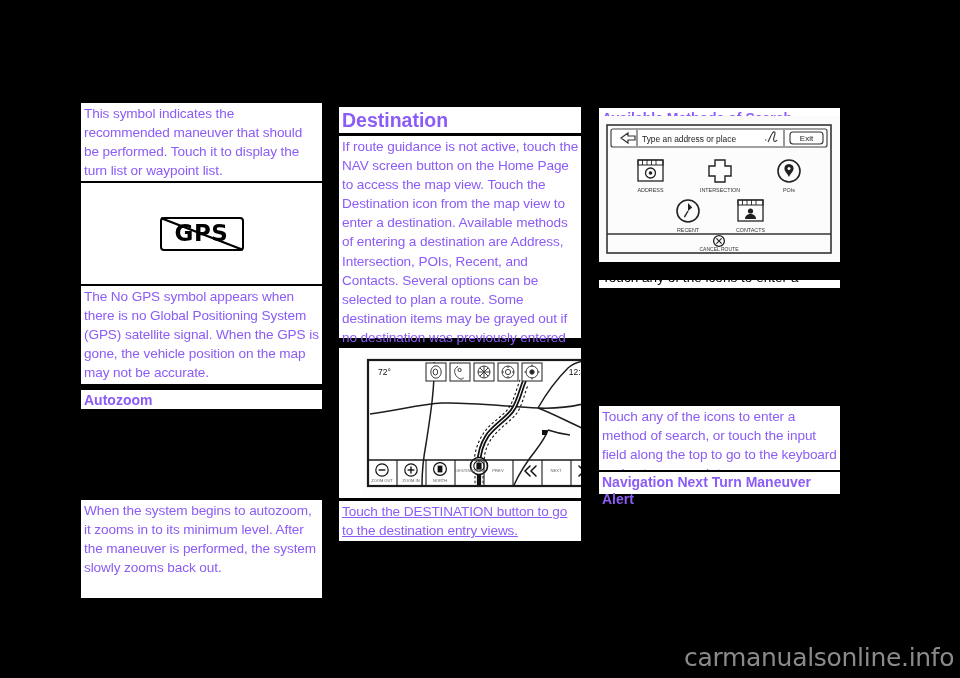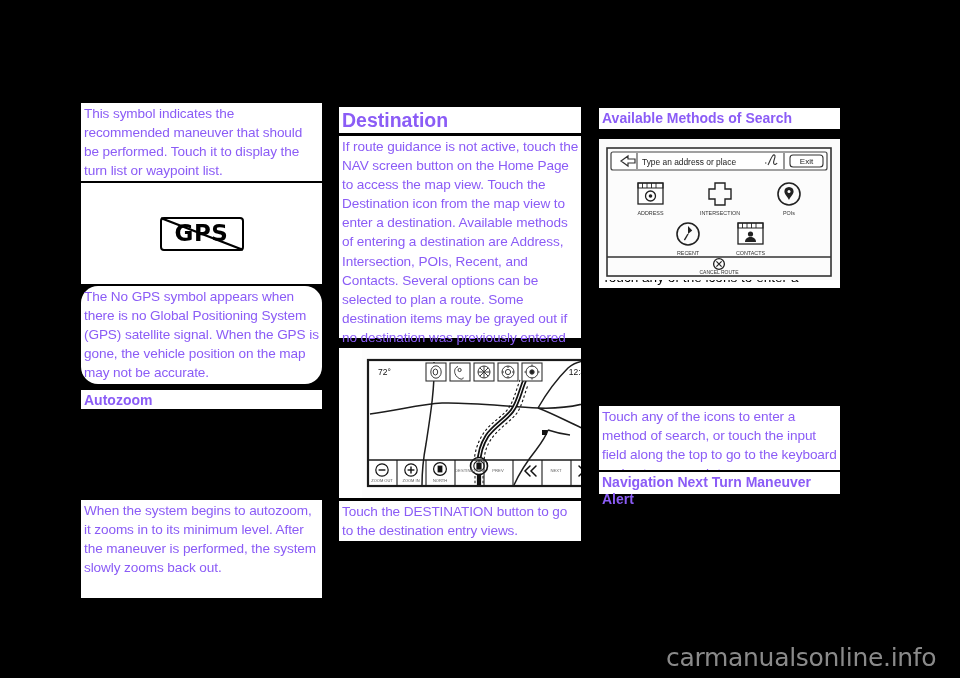--- a/index.html
+++ b/index.html
@@ -140,21 +140,21 @@
     <div class="gps-wrap">
       <div class="gps-box">
         <span class="gps-text">GPS</span>
       </div>
       <svg class="gps-slash" viewBox="0 0 86 36">
         <line x1="3" y1="2.5" x2="83" y2="33.5" stroke="#000" stroke-width="2.4" stroke-linecap="round"></line>
       </svg>
     </div>
   </div>
 
-  <div class="block body-text" style="left:81px; top:286px; width:241px; height:98px;border-radius:17px;">The No GPS symbol appears when there is no Global Positioning System (GPS) satellite signal. When the GPS is gone, the vehicle position on the map may not be accurate.</div>
+  <div class="block body-text" style="left:81px; top:286px; width:241px; height:98px;">The No GPS symbol appears when there is no Global Positioning System (GPS) satellite signal. When the GPS is gone, the vehicle position on the map may not be accurate.</div>
 
   <div class="block head-sub" style="left:81px; top:388px; width:241px; height:21px;">Autozoom</div>
 
   <div class="block body-text" style="left:81px; top:500px; width:241px; height:98px;">When the system begins to autozoom, it zooms in to its minimum level. After the maneuver is performed, the system slowly zooms back out.</div>
 
   <div class="block head-main" style="left:339px; top:107px; width:242px; height:28px;">Destination</div>
 
   <div class="block body-text" style="left:339px; top:136px; width:242px; height:202px;">If route guidance is not active, touch the NAV screen button on the Home Page to access the map view. Touch the Destination icon from the map view to enter a destination. Available methods of entering a destination are Address, Intersection, POIs, Recent, and Contacts. Several options can be selected to plan a route. Some destination items may be grayed out if no destination was previously entered or saved.</div>
 
   <div class="img-block" style="left:339px; top:348px; width:242px; height:150px;">
@@ -253,25 +253,25 @@
         <text x="194" y="124" text-anchor="middle" font-family="Liberation Sans, sans-serif" font-size="4.2" fill="#666">NEXT</text>
 
         <g stroke="#111" stroke-width="1.5" fill="none" stroke-linecap="round">
           <path d="M217 118 l5 5 l-5 5"></path>
           <path d="M223 118 l5 5 l-5 5"></path>
         </g>
       </svg>
     </div>
   </div>
 
-  <div class="block body-text" style="left:339px; top:501px; width:242px; height:40px;">Touch the DESTINATION button to go to the destination entry views.</div>
+  <div class="block body-text" style="left:339px; top:501px; width:242px; height:40px;text-decoration:underline;">Touch the DESTINATION button to go to the destination entry views.</div>
 
   <div class="block head-sub noline" style="left:599px; top:108px; width:241px; height:21px;">Available Methods of Search</div>
 
-  <div class="img-block" style="left:599px; top:139px; width:241px; height:146px;">
+  <div class="img-block" style="left:599px; top:116px; width:241px; height:146px;">
     <div class="searchshot">
       <svg width="241" height="146" viewBox="0 0 241 146">
         <rect x="8" y="9" width="224" height="128" fill="#fcfcfc" stroke="#333" stroke-width="1.6"></rect>
 
         <rect x="12" y="13" width="216" height="18" fill="#fff" stroke="#444" stroke-width="1.2" rx="2"></rect>
 
         <g>
           <path d="M22 22 l7 -5 v3 h7 v4 h-7 v3 z" fill="none" stroke="#333" stroke-width="1.2"></path>
         </g>
         <line x1="38" y1="14" x2="38" y2="30" stroke="#444" stroke-width="1.1"></line>
@@ -344,15 +344,15 @@
   </div>
 
   <div class="sliver" style="left:599px; top:280px; width:241px; height:8px;">
     <span>Touch any of the icons to enter a</span>
   </div>
 
   <div class="block body-text" style="left:599px; top:406px; width:241px; height:78px;">Touch any of the icons to enter a method of search, or touch the input field along the top to go to the keyboard and enter a search term.</div>
 
   <div class="block head-sub" style="left:599px; top:470px; width:241px; height:24px;">Navigation Next Turn Maneuver Alert</div>
 
-  <div class="watermark" style="left:666px; top:643px;text-align:right;">carmanualsonline.info</div>
+  <div class="watermark" style="left:684px; top:643px;text-align:right;">carmanualsonline.info</div>
 
 </div>
 
 </body></html>

